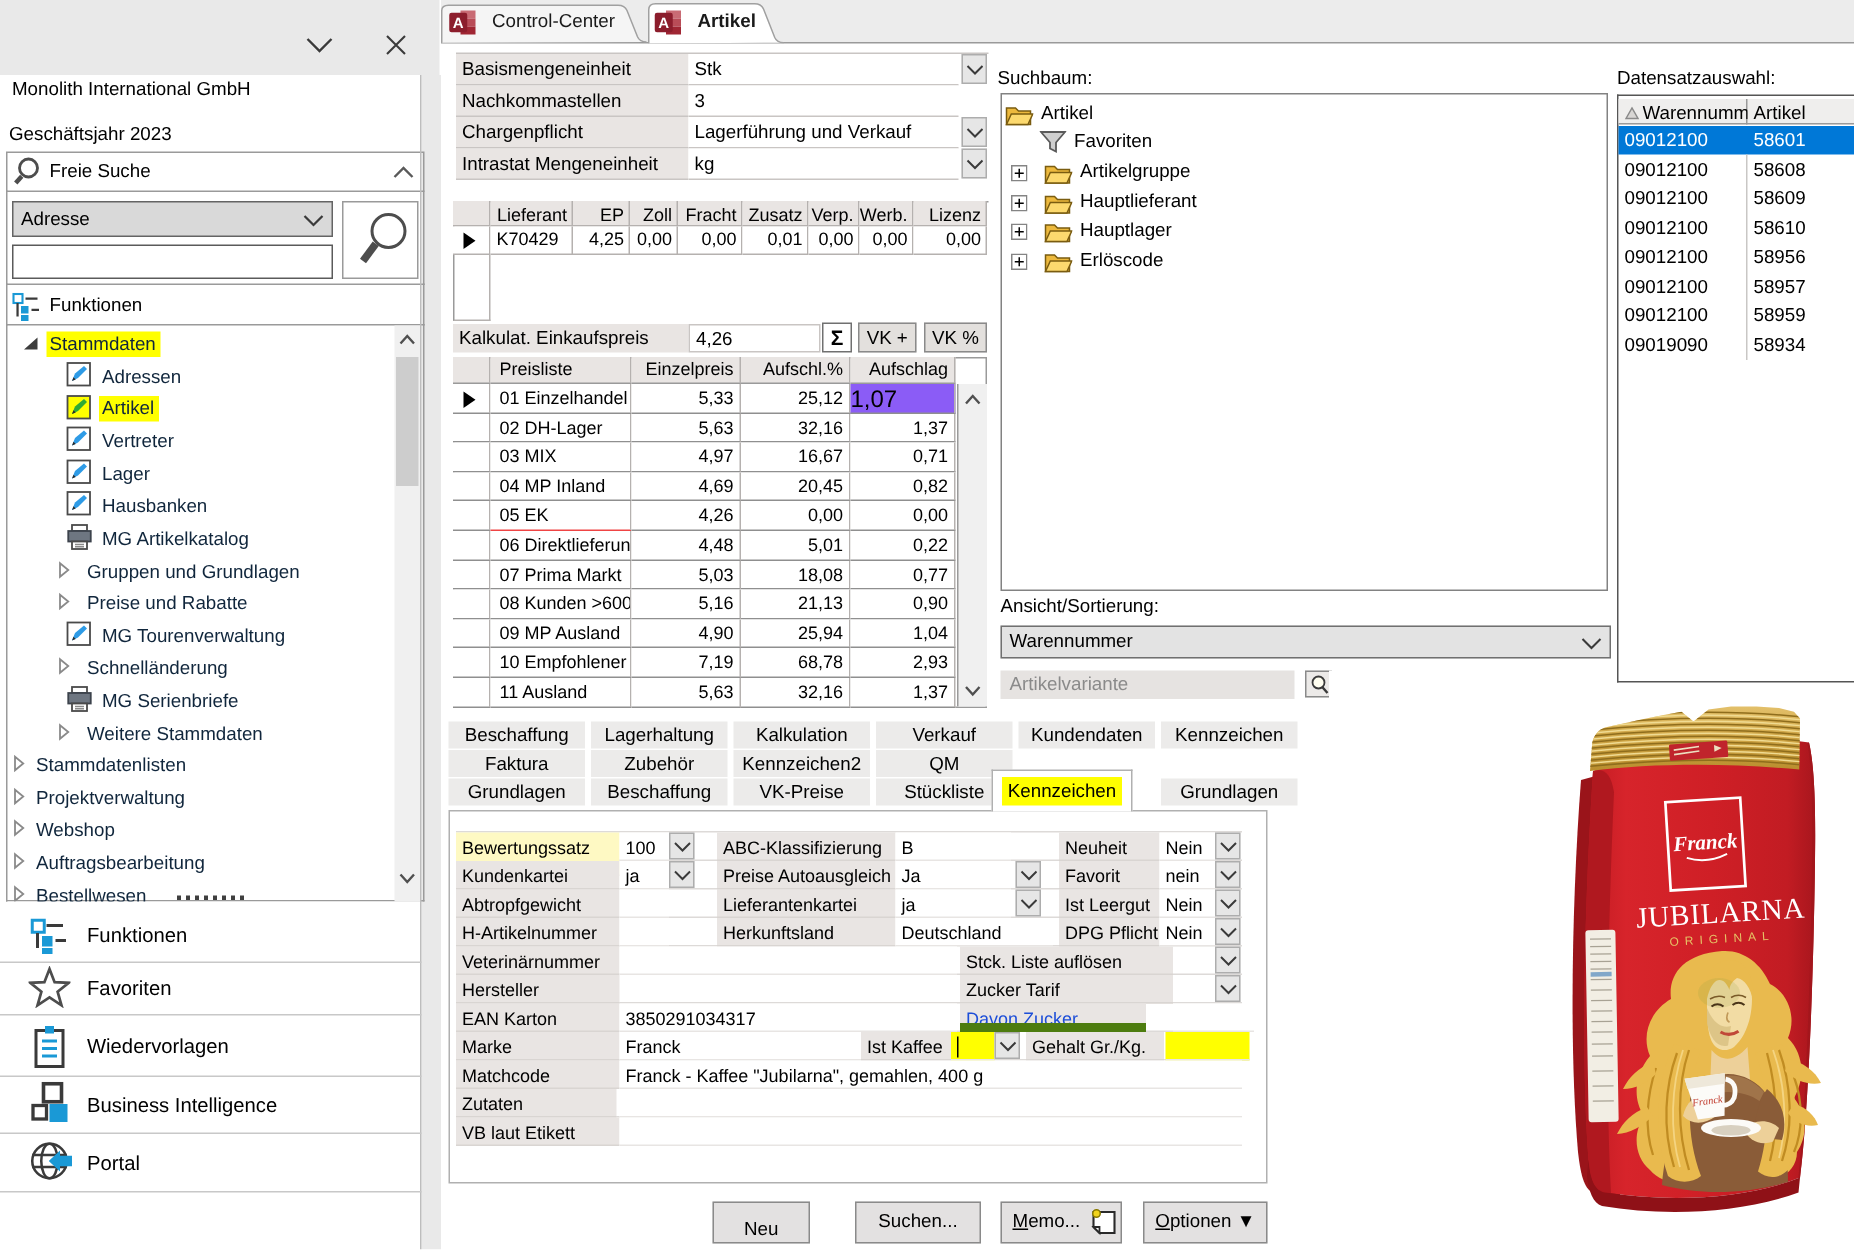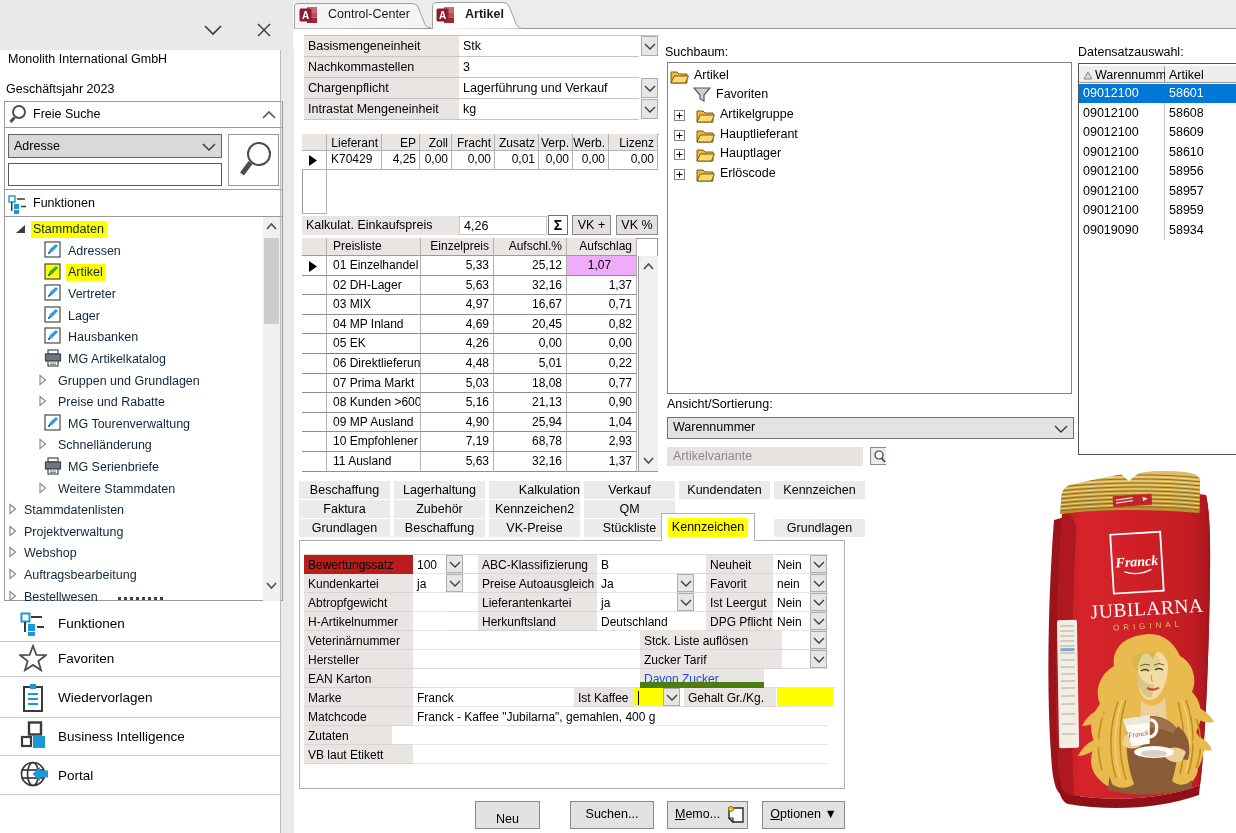--- a/index.html
+++ b/index.html
@@ -267,21 +267,21 @@
 <div class="a" style="left:302px;top:238px;width:356px;height:234px;border:1px solid #9a9a9a"></div>
 <div class="a" style="left:302px;top:238px;width:25px;height:18px;background:#e9e5e3;border-right:1px solid #b5b1af;border-bottom:1px solid #9a9a9a;text-align:right;padding:1px 4px 0 0;font-size:12px"></div>
 <div class="a" style="left:327px;top:238px;width:94px;height:18px;background:#e9e5e3;border-right:1px solid #b5b1af;border-bottom:1px solid #9a9a9a;text-align:left;padding:1px 0 0 6px;font-size:12px">Preisliste</div>
 <div class="a" style="left:421px;top:238px;width:73px;height:18px;background:#e9e5e3;border-right:1px solid #b5b1af;border-bottom:1px solid #9a9a9a;text-align:right;padding:1px 4px 0 0;font-size:12px">Einzelpreis</div>
 <div class="a" style="left:494px;top:238px;width:73px;height:18px;background:#e9e5e3;border-right:1px solid #b5b1af;border-bottom:1px solid #9a9a9a;text-align:right;padding:1px 4px 0 0;font-size:12px">Aufschl.%</div>
 <div class="a" style="left:567px;top:238px;width:70px;height:18px;background:#e9e5e3;border-right:1px solid #b5b1af;border-bottom:1px solid #9a9a9a;text-align:right;padding:1px 4px 0 0;font-size:12px">Aufschlag</div>
 <div class="a" style="left:302px;top:256px;width:25px;height:19.6px;background:#fff;border-right:1px solid #b5b1af;border-bottom:1px solid #8f8f8f;text-align:right;padding:2px 4px 0 0;overflow:hidden;white-space:nowrap;font-size:12px"></div>
 <div class="a" style="left:327px;top:256px;width:94px;height:19.6px;background:#fff;border-right:1px solid #b5b1af;border-bottom:1px solid #8f8f8f;text-align:left;padding:2px 0 0 6px;overflow:hidden;white-space:nowrap;font-size:12px">01 Einzelhandel</div>
 <div class="a" style="left:421px;top:256px;width:73px;height:19.6px;background:#fff;border-right:1px solid #b5b1af;border-bottom:1px solid #8f8f8f;text-align:right;padding:2px 4px 0 0;overflow:hidden;white-space:nowrap;font-size:12px">5,33</div>
 <div class="a" style="left:494px;top:256px;width:73px;height:19.6px;background:#fff;border-right:1px solid #b5b1af;border-bottom:1px solid #8f8f8f;text-align:right;padding:2px 4px 0 0;overflow:hidden;white-space:nowrap;font-size:12px">25,12</div>
-<div class="a" style="left:567px;top:256px;width:70px;height:19.6px;background:#f0abfc;border-right:1px solid #b5b1af;border-bottom:1px solid #8f8f8f;text-align:center;padding:2px 4px 0 0;overflow:hidden;white-space:nowrap;font-size:12px">1,07</div>
+<div class="a" style="left:567px;top:256px;width:70px;height:19.6px;background:#8b5cf6;border-right:1px solid #b5b1af;border-bottom:1px solid #8f8f8f;text-align:left;padding:2px 4px 0 0;overflow:hidden;white-space:nowrap;font-size:16px">1,07</div>
 <div class="a" style="left:302px;top:275.6px;width:25px;height:19.6px;background:#fff;border-right:1px solid #b5b1af;border-bottom:1px solid #8f8f8f;text-align:right;padding:2px 4px 0 0;overflow:hidden;white-space:nowrap;font-size:12px"></div>
 <div class="a" style="left:327px;top:275.6px;width:94px;height:19.6px;background:#fff;border-right:1px solid #b5b1af;border-bottom:1px solid #8f8f8f;text-align:left;padding:2px 0 0 6px;overflow:hidden;white-space:nowrap;font-size:12px">02 DH-Lager</div>
 <div class="a" style="left:421px;top:275.6px;width:73px;height:19.6px;background:#fff;border-right:1px solid #b5b1af;border-bottom:1px solid #8f8f8f;text-align:right;padding:2px 4px 0 0;overflow:hidden;white-space:nowrap;font-size:12px">5,63</div>
 <div class="a" style="left:494px;top:275.6px;width:73px;height:19.6px;background:#fff;border-right:1px solid #b5b1af;border-bottom:1px solid #8f8f8f;text-align:right;padding:2px 4px 0 0;overflow:hidden;white-space:nowrap;font-size:12px">32,16</div>
 <div class="a" style="left:567px;top:275.6px;width:70px;height:19.6px;background:#fff;border-right:1px solid #b5b1af;border-bottom:1px solid #8f8f8f;text-align:right;padding:2px 4px 0 0;overflow:hidden;white-space:nowrap;font-size:12px">1,37</div>
 <div class="a" style="left:302px;top:295.20000000000005px;width:25px;height:19.6px;background:#fff;border-right:1px solid #b5b1af;border-bottom:1px solid #8f8f8f;text-align:right;padding:2px 4px 0 0;overflow:hidden;white-space:nowrap;font-size:12px"></div>
 <div class="a" style="left:327px;top:295.20000000000005px;width:94px;height:19.6px;background:#fff;border-right:1px solid #b5b1af;border-bottom:1px solid #8f8f8f;text-align:left;padding:2px 0 0 6px;overflow:hidden;white-space:nowrap;font-size:12px">03 MIX</div>
 <div class="a" style="left:421px;top:295.20000000000005px;width:73px;height:19.6px;background:#fff;border-right:1px solid #b5b1af;border-bottom:1px solid #8f8f8f;text-align:right;padding:2px 4px 0 0;overflow:hidden;white-space:nowrap;font-size:12px">4,97</div>
 <div class="a" style="left:494px;top:295.20000000000005px;width:73px;height:19.6px;background:#fff;border-right:1px solid #b5b1af;border-bottom:1px solid #8f8f8f;text-align:right;padding:2px 4px 0 0;overflow:hidden;white-space:nowrap;font-size:12px">16,67</div>
 <div class="a" style="left:567px;top:295.20000000000005px;width:70px;height:19.6px;background:#fff;border-right:1px solid #b5b1af;border-bottom:1px solid #8f8f8f;text-align:right;padding:2px 4px 0 0;overflow:hidden;white-space:nowrap;font-size:12px">0,71</div>
@@ -422,36 +422,36 @@
 <div class="a" style="left:1169px;top:164.0px">58956</div>
 <div class="a" style="left:1083px;top:183.5px">09012100</div>
 <div class="a" style="left:1169px;top:183.5px">58957</div>
 <div class="a" style="left:1083px;top:203.0px">09012100</div>
 <div class="a" style="left:1169px;top:203.0px">58959</div>
 <div class="a" style="left:1083px;top:222.5px">09019090</div>
 <div class="a" style="left:1169px;top:222.5px">58934</div>
 <div class="a" style="left:1164px;top:103px;width:1px;height:137px;background:#c9c7c5"></div>
 <div class="a" style="left:299px;top:481px;width:91px;height:17.5px;background:#ecebea;text-align:center;padding-top:2px">Beschaffung</div>
 <div class="a" style="left:394px;top:481px;width:91px;height:17.5px;background:#ecebea;text-align:center;padding-top:2px">Lagerhaltung</div>
-<div class="a" style="left:489px;top:481px;width:91px;height:17.5px;background:#ecebea;text-align:right;padding-top:2px">Kalkulation</div>
+<div class="a" style="left:489px;top:481px;width:91px;height:17.5px;background:#ecebea;text-align:center;padding-top:2px">Kalkulation</div>
 <div class="a" style="left:584px;top:481px;width:91px;height:17.5px;background:#ecebea;text-align:center;padding-top:2px">Verkauf</div>
 <div class="a" style="left:679px;top:481px;width:91px;height:17.5px;background:#ecebea;text-align:center;padding-top:2px">Kundendaten</div>
 <div class="a" style="left:774px;top:481px;width:91px;height:17.5px;background:#ecebea;text-align:center;padding-top:2px">Kennzeichen</div>
 <div class="a" style="left:299px;top:500px;width:91px;height:17.5px;background:#ecebea;text-align:center;padding-top:2px">Faktura</div>
 <div class="a" style="left:394px;top:500px;width:91px;height:17.5px;background:#ecebea;text-align:center;padding-top:2px">Zubehör</div>
 <div class="a" style="left:489px;top:500px;width:91px;height:17.5px;background:#ecebea;text-align:center;padding-top:2px">Kennzeichen2</div>
 <div class="a" style="left:584px;top:500px;width:91px;height:17.5px;background:#ecebea;text-align:center;padding-top:2px">QM</div>
 <div class="a" style="left:299px;top:519px;width:91px;height:17.5px;background:#ecebea;text-align:center;padding-top:2px">Grundlagen</div>
 <div class="a" style="left:394px;top:519px;width:91px;height:17.5px;background:#ecebea;text-align:center;padding-top:2px">Beschaffung</div>
 <div class="a" style="left:489px;top:519px;width:91px;height:17.5px;background:#ecebea;text-align:center;padding-top:2px">VK-Preise</div>
 <div class="a" style="left:584px;top:519px;width:91px;height:17.5px;background:#ecebea;text-align:center;padding-top:2px">Stückliste</div>
 <div class="a" style="left:661px;top:513px;width:94px;height:28px;background:#fff;border:1px solid #b0b0b0;border-bottom:none;text-align:center;padding-top:6px;z-index:3"><span style="background:#ffff00;padding:2px 4px 3px 4px">Kennzeichen</span></div>
 <div class="a" style="left:774px;top:519px;width:91px;height:17.5px;background:#ecebea;text-align:center;padding-top:2px">Grundlagen</div>
 <div class="a" style="left:299px;top:540px;width:546px;height:249px;border:1px solid #b0b0b0;background:#fff"></div>
-<div class="a" style="left:304px;top:555px;width:109px;height:29px;background:#b91c1c;color:#000;padding:2.5px 0 0 4px;overflow:hidden;white-space:nowrap;z-index:1;font-size:12px;border-bottom:1px solid #d9d5d2">Bewertungssatz</div>
+<div class="a" style="left:304px;top:555px;width:109px;height:29px;background:#fef9c3;color:#000;padding:2.5px 0 0 4px;overflow:hidden;white-space:nowrap;z-index:1;font-size:12px;border-bottom:1px solid #d9d5d2">Bewertungssatz</div>
 <div class="a" style="left:413px;top:555px;width:33px;height:19px;background:#fff;color:#000;padding:2.5px 0 0 4px;overflow:hidden;white-space:nowrap;z-index:1;font-size:12px;border-bottom:1px solid #e8e5e3">100</div>
 <div class="a" style="left:446px;top:555px;width:17px;height:18px;background:#e6e6e6;border:1px solid #adadad;z-index:2"></div>
 <svg class="a" style="left:449px;top:560px;z-index:2" width="12" height="9">
       <path d="M1 2 L6 7 L11 2" stroke="#3a3a3a" stroke-width="1.3" fill="none"></path>
     </svg>
 <div class="a" style="left:478px;top:555px;width:119px;height:19px;background:#e9e5e3;color:#000;padding:2.5px 0 0 4px;overflow:hidden;white-space:nowrap;z-index:1;font-size:12px;border-bottom:1px solid #d9d5d2">ABC-Klassifizierung</div>
 <div class="a" style="left:597px;top:555px;width:77px;height:19px;background:#fff;color:#000;padding:2.5px 0 0 4px;overflow:hidden;white-space:nowrap;z-index:1;font-size:12px;border-bottom:1px solid #e8e5e3">B</div>
 <div class="a" style="left:706px;top:555px;width:67px;height:19px;background:#e9e5e3;color:#000;padding:2.5px 0 0 4px;overflow:hidden;white-space:nowrap;z-index:1;font-size:12px;border-bottom:1px solid #d9d5d2">Neuheit</div>
 <div class="a" style="left:773px;top:555px;width:37px;height:19px;background:#fff;color:#000;padding:2.5px 0 0 4px;overflow:hidden;white-space:nowrap;z-index:1;font-size:12px;border-bottom:1px solid #e8e5e3">Nein</div>
 <div class="a" style="left:810px;top:555px;width:17px;height:18px;background:#e6e6e6;border:1px solid #adadad;z-index:2"></div>
@@ -507,35 +507,36 @@
 <svg class="a" style="left:813px;top:636px;z-index:2" width="12" height="9">
       <path d="M1 2 L6 7 L11 2" stroke="#3a3a3a" stroke-width="1.3" fill="none"></path>
     </svg>
 <div class="a" style="left:304px;top:650px;width:109px;height:19px;background:#e9e5e3;color:#000;padding:2.5px 0 0 4px;overflow:hidden;white-space:nowrap;z-index:1;font-size:12px;border-bottom:1px solid #d9d5d2">Hersteller</div>
 <div class="a" style="left:640px;top:650px;width:142px;height:19px;background:#e9e5e3;color:#000;padding:2.5px 0 0 4px;overflow:hidden;white-space:nowrap;z-index:1;font-size:12px;border-bottom:1px solid #d9d5d2">Zucker Tarif</div>
 <div class="a" style="left:810px;top:650px;width:17px;height:18px;background:#e6e6e6;border:1px solid #adadad;z-index:2"></div>
 <svg class="a" style="left:813px;top:655px;z-index:2" width="12" height="9">
       <path d="M1 2 L6 7 L11 2" stroke="#3a3a3a" stroke-width="1.3" fill="none"></path>
     </svg>
 <div class="a" style="left:304px;top:669px;width:109px;height:19px;background:#e9e5e3;color:#000;padding:2.5px 0 0 4px;overflow:hidden;white-space:nowrap;z-index:1;font-size:12px;border-bottom:1px solid #d9d5d2">EAN Karton</div>
+<div class="a" style="left:413px;top:669px;width:225px;height:19px;background:#fff;color:#000;padding:2.5px 0 0 4px;overflow:hidden;white-space:nowrap;z-index:1;font-size:12px;border-bottom:1px solid #e8e5e3">3850291034317</div>
 <div class="a" style="left:640px;top:669px;width:124px;height:19px;background:#e9e5e3;color:#1d4ed8;padding:2.5px 0 0 4px;overflow:hidden;white-space:nowrap;z-index:1;font-size:12px;border-bottom:6px solid #4d7c0f">Davon Zucker</div>
 <div class="a" style="left:782px;top:669px;width:54px;height:19px;background:#fff;color:#000;padding:2.5px 0 0 4px;overflow:hidden;white-space:nowrap;z-index:1;font-size:12px;border-bottom:1px solid #e8e5e3"></div>
 <div class="a" style="left:304px;top:688px;width:109px;height:19px;background:#e9e5e3;color:#000;padding:2.5px 0 0 4px;overflow:hidden;white-space:nowrap;z-index:1;font-size:12px;border-bottom:1px solid #d9d5d2">Marke</div>
 <div class="a" style="left:413px;top:688px;width:161px;height:19px;background:#fff;color:#000;padding:2.5px 0 0 4px;overflow:hidden;white-space:nowrap;z-index:1;font-size:12px;border-bottom:1px solid #e8e5e3">Franck</div>
 <div class="a" style="left:574px;top:688px;width:60px;height:19px;background:#e9e5e3;color:#000;padding:2.5px 0 0 4px;overflow:hidden;white-space:nowrap;z-index:1;font-size:12px;border-bottom:1px solid #d9d5d2">Ist Kaffee</div>
 <div class="a" style="left:634px;top:688px;width:29px;height:19px;background:#ffff00;color:#000;padding:2.5px 0 0 4px;overflow:hidden;white-space:nowrap;z-index:1;font-size:12px;border-bottom:1px solid #e8e5e3"><span style="border-left:1.5px solid #000;padding-left:1px">&nbsp;</span></div>
 <div class="a" style="left:663px;top:688px;width:17px;height:18px;background:#e6e6e6;border:1px solid #adadad;z-index:2"></div>
 <svg class="a" style="left:666px;top:693px;z-index:2" width="12" height="9">
       <path d="M1 2 L6 7 L11 2" stroke="#3a3a3a" stroke-width="1.3" fill="none"></path>
     </svg>
 <div class="a" style="left:684px;top:688px;width:92px;height:19px;background:#e9e5e3;color:#000;padding:2.5px 0 0 4px;overflow:hidden;white-space:nowrap;z-index:1;font-size:12px;border-bottom:1px solid #d9d5d2">Gehalt Gr./Kg.</div>
 <div class="a" style="left:777px;top:688px;width:56px;height:19px;background:#ffff00;color:#000;padding:2.5px 0 0 4px;overflow:hidden;white-space:nowrap;z-index:1;font-size:12px;border-bottom:1px solid #e8e5e3"></div>
 <div class="a" style="left:304px;top:707px;width:109px;height:19px;background:#e9e5e3;color:#000;padding:2.5px 0 0 4px;overflow:hidden;white-space:nowrap;z-index:1;font-size:12px;border-bottom:1px solid #d9d5d2">Matchcode</div>
 <div class="a" style="left:413px;top:707px;width:415px;height:19px;background:#fff;color:#000;padding:2.5px 0 0 4px;overflow:hidden;white-space:nowrap;z-index:1;font-size:12px;border-bottom:1px solid #e8e5e3">Franck - Kaffee "Jubilarna", gemahlen, 400 g</div>
-<div class="a" style="left:304px;top:726px;width:88px;height:19px;background:#e9e5e3;color:#000;padding:2.5px 0 0 4px;overflow:hidden;white-space:nowrap;z-index:1;font-size:12px;border-bottom:1px solid #d9d5d2">Zutaten</div>
+<div class="a" style="left:304px;top:726px;width:107px;height:19px;background:#e9e5e3;color:#000;padding:2.5px 0 0 4px;overflow:hidden;white-space:nowrap;z-index:1;font-size:12px;border-bottom:1px solid #d9d5d2">Zutaten</div>
 <div class="a" style="left:413px;top:726px;width:415px;height:19px;background:#fff;color:#000;padding:2.5px 0 0 4px;overflow:hidden;white-space:nowrap;z-index:1;font-size:12px;border-bottom:1px solid #e8e5e3"></div>
 <div class="a" style="left:304px;top:745px;width:109px;height:19px;background:#e9e5e3;color:#000;padding:2.5px 0 0 4px;overflow:hidden;white-space:nowrap;z-index:1;font-size:12px;border-bottom:1px solid #d9d5d2">VB laut Etikett</div>
 <div class="a" style="left:413px;top:745px;width:415px;height:19px;background:#fff;color:#000;padding:2.5px 0 0 4px;overflow:hidden;white-space:nowrap;z-index:1;font-size:12px;border-bottom:1px solid #e8e5e3"></div>
 <div class="a" style="left:304px;top:554px;width:524px;height:1px;background:#dddad8;z-index:0"></div>
 <div class="a" style="left:304px;top:573px;width:524px;height:1px;background:#dddad8;z-index:0"></div>
 <div class="a" style="left:304px;top:592px;width:524px;height:1px;background:#dddad8;z-index:0"></div>
 <div class="a" style="left:304px;top:611px;width:524px;height:1px;background:#dddad8;z-index:0"></div>
 <div class="a" style="left:304px;top:630px;width:524px;height:1px;background:#dddad8;z-index:0"></div>
 <div class="a" style="left:304px;top:649px;width:524px;height:1px;background:#dddad8;z-index:0"></div>
 <div class="a" style="left:304px;top:668px;width:524px;height:1px;background:#dddad8;z-index:0"></div>

